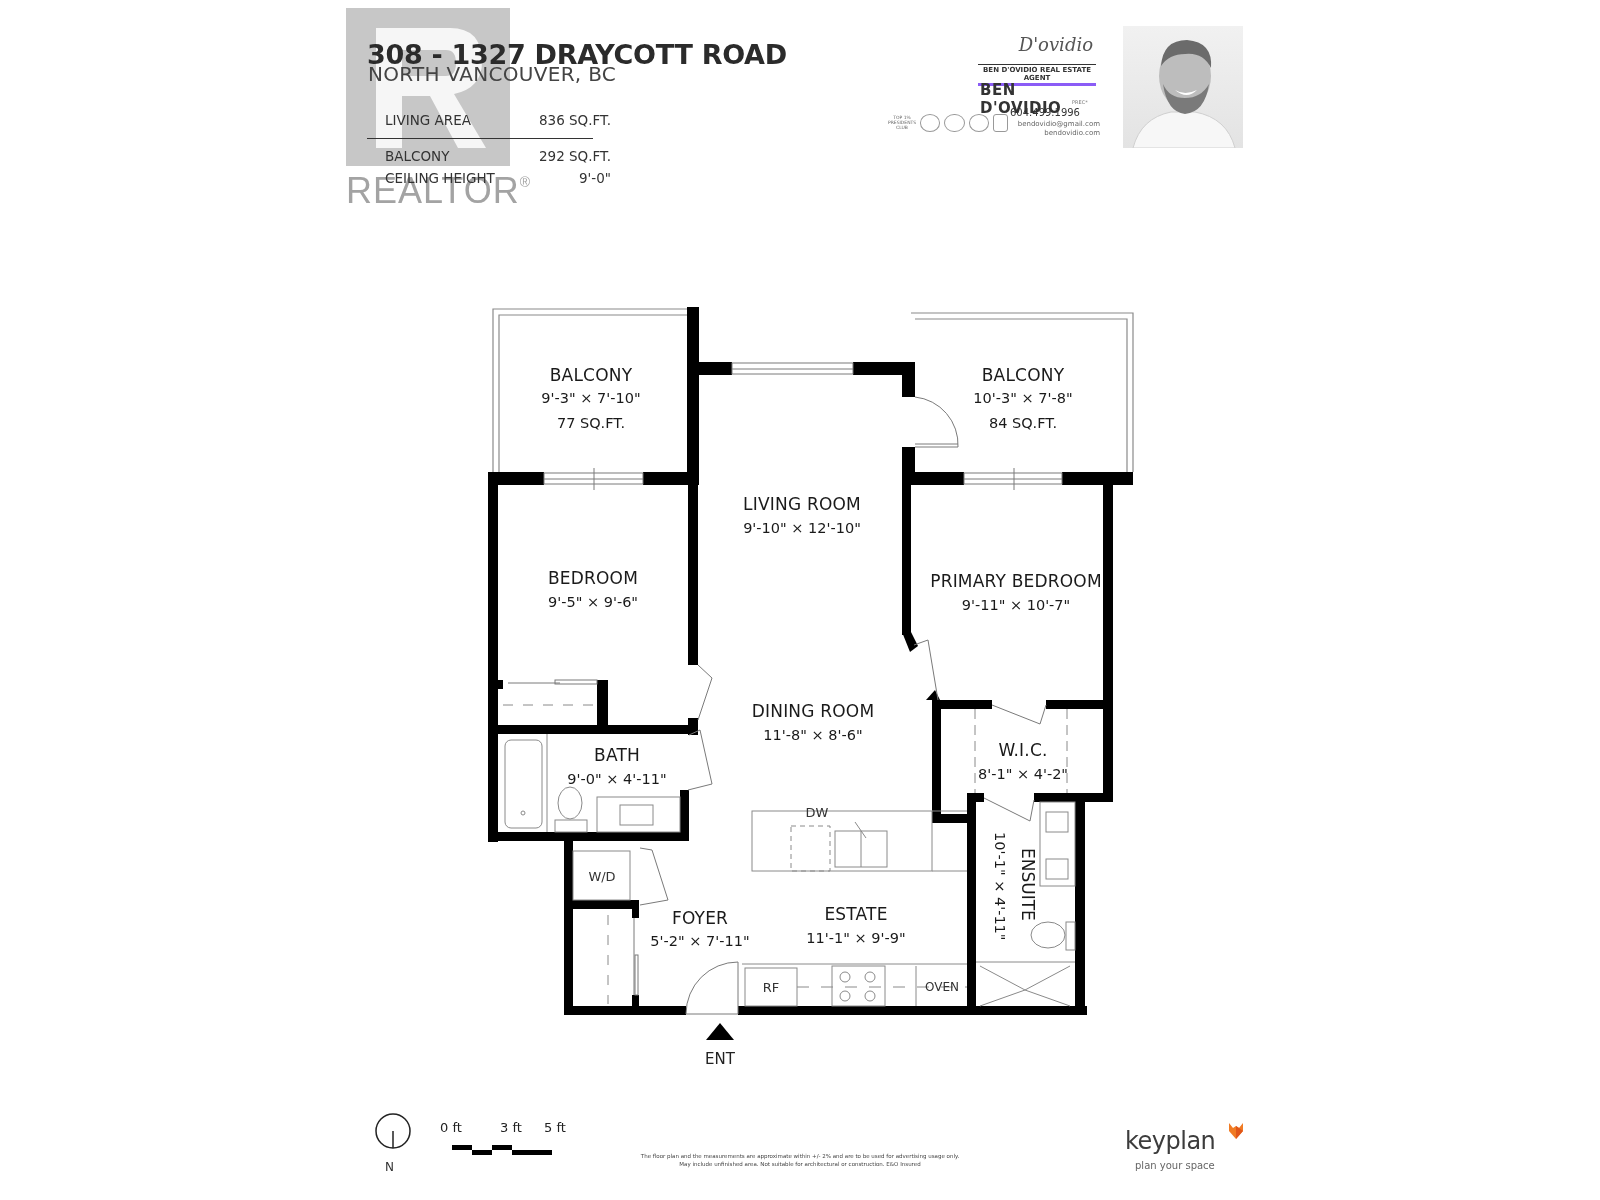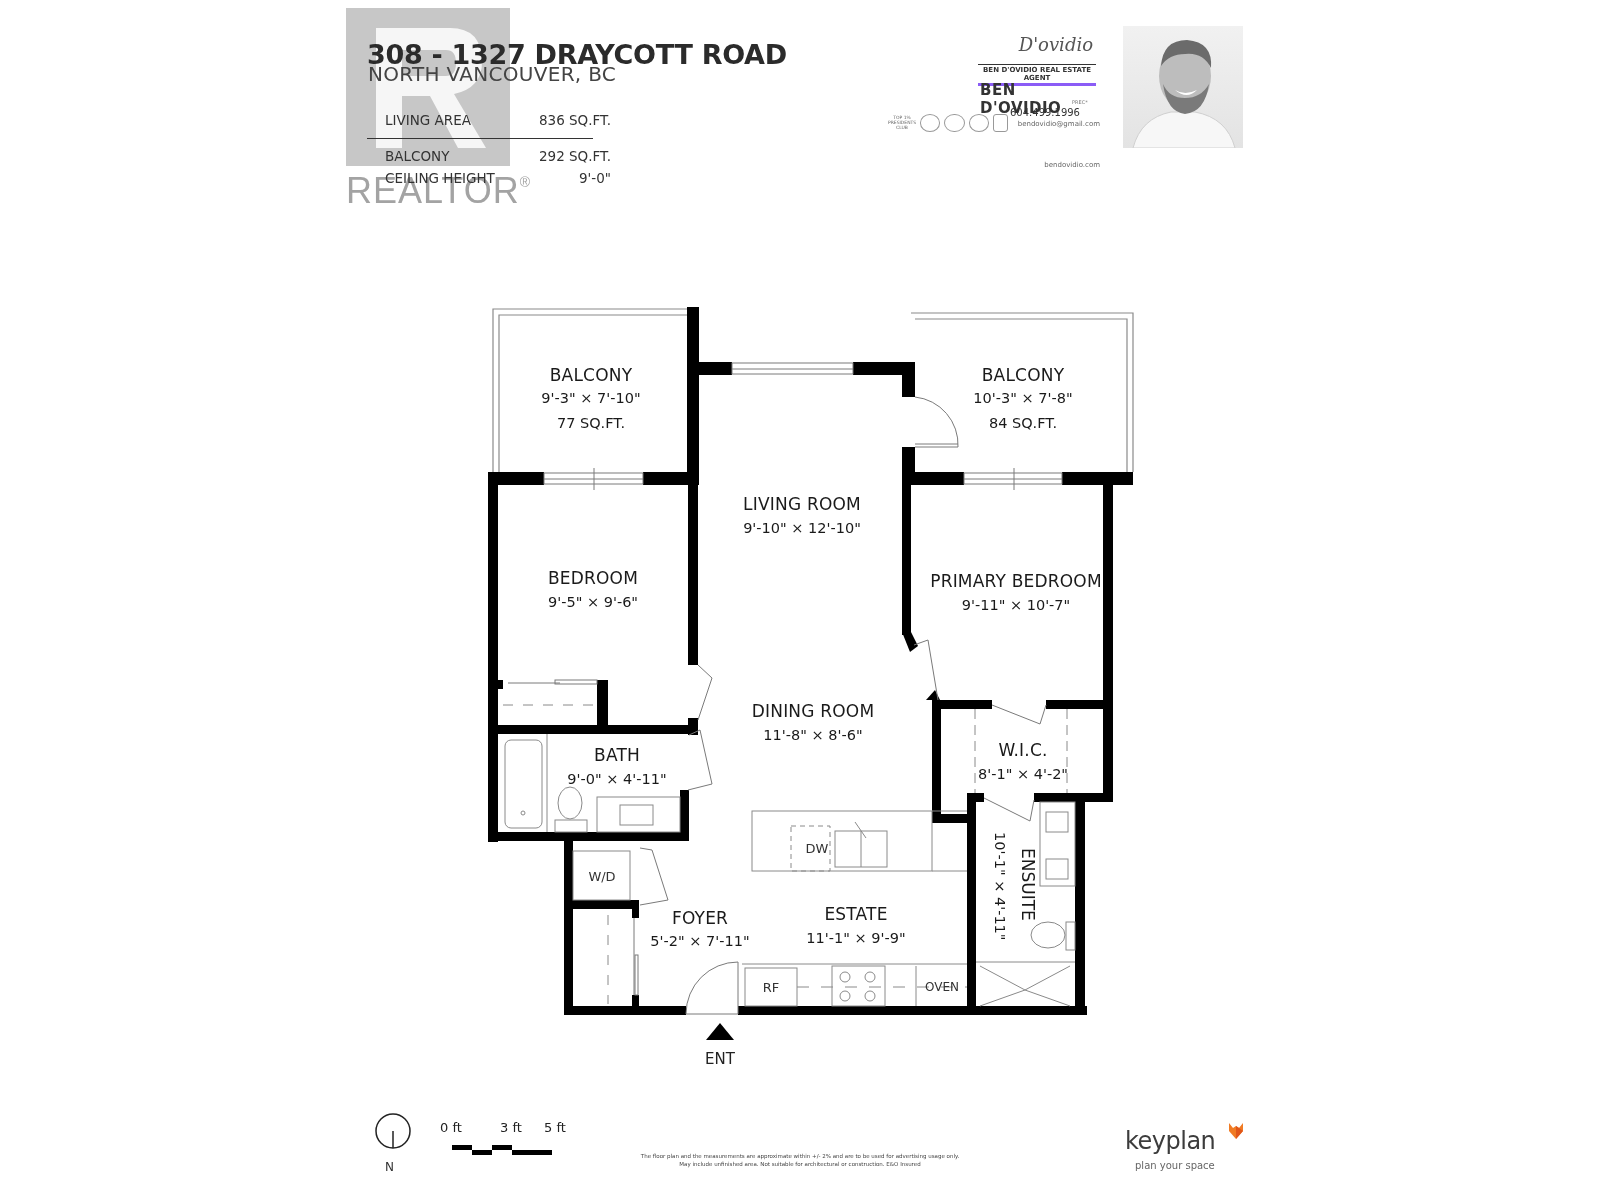--- a/index.html
+++ b/index.html
@@ -15,21 +15,21 @@
   .spec{left:367px;width:226px;font-size:13.5px;color:#333;display:flex;justify-content:space-between;margin-left:18px;}
   .spec .v{text-align:right;}
   .spec-rule{left:367px;top:138px;width:226px;height:1px;background:#333;}
   
   .agent-logo{left:975px;top:34px;width:118px;font-family:"DejaVu Serif",serif;font-style:italic;font-size:18px;color:#555;text-align:right;}
   .agent-tag{left:978px;top:64px;width:118px;font-size:7px;font-weight:bold;text-align:center;color:#333;border-top:1px solid #333;border-bottom:3px solid #8b5cf6;padding:1px 0;}
   .agent-name{left:980px;top:81px;width:120px;font-size:15px;font-weight:bold;color:#333;letter-spacing:0.5px;}
   .agent-cred{left:1072px;top:99px;font-size:5px;color:#777;}
   .agent-phone{left:1010px;top:107px;width:90px;text-align:left;font-size:10px;color:#333;}
   .agent-email{left:1010px;top:120px;width:90px;text-align:right;font-size:7px;color:#666;}
-  .agent-web{left:1010px;top:129px;width:90px;text-align:right;font-size:7px;color:#666;margin-top:32px;}
+  .agent-web{left:1010px;top:129px;width:90px;text-align:right;font-size:7px;color:#666;}
   .awards{left:888px;top:110px;width:120px;height:26px;display:flex;gap:4px;align-items:center;}
   .award{width:20px;height:16px;border:1px solid #999;border-radius:50%;font-size:4px;color:#666;text-align:center;line-height:16px;}
   .award.text{border:none;width:28px;font-size:4.5px;line-height:5px;}
   .photo{left:1123px;top:26px;width:120px;height:122px;background:linear-gradient(180deg,#f1f1f1 0%,#e3e3e3 100%);overflow:hidden;}
   
   .plan{left:0;top:0;}
   .room-label{position:absolute;text-align:center;font-size:17px;color:#1a1a1a;letter-spacing:0.2px;white-space:nowrap;transform:translateX(-50%);}
   .room-dim{position:absolute;text-align:center;font-size:14.5px;color:#1a1a1a;white-space:nowrap;transform:translateX(-50%);}
   .room-area{position:absolute;text-align:left;font-size:14.5px;color:#1a1a1a;white-space:nowrap;transform:translateX(-50%);}
   .fixture-label{position:absolute;font-size:13px;color:#333;transform:translate(-50%,-50%);white-space:nowrap;}
@@ -288,21 +288,21 @@
 
 <div class="ensuite-label" style="left:1038px;top:848px;">ENSUITE</div>
 <div class="ensuite-dim" style="left:1008px;top:832px;">10'-1"  ×  4'-11"</div>
 
 <div class="room-label" style="left:700px;top:908px;">FOYER</div>
 <div class="room-dim" style="left:700px;top:933px;">5'-2" × 7'-11"</div>
 
 <div class="room-label" style="left:856px;top:904px;">ESTATE</div>
 <div class="room-dim" style="left:856px;top:930px;">11'-1"  ×  9'-9"</div>
 
-<div class="fixture-label" style="left:811px;top:848px;padding-left:12px;">DW</div>
+<div class="fixture-label" style="left:811px;top:812px;padding-left:12px;">DW</div>
 <div class="fixture-label" style="left:602px;top:876px;">W/D</div>
 <div class="fixture-label" style="left:771px;top:987px;">RF</div>
 <div class="fixture-label" style="left:942px;top:987px;font-size:12px;">OVEN</div>
 
 <div class="abs ent-label">ENT</div>
 
 <svg class="abs north" width="36" height="40" viewBox="0 0 36 40">
   <circle cx="18" cy="19" r="17" fill="none" stroke="#222" stroke-width="1.5"></circle>
   <line x1="18" y1="19" x2="18" y2="36" stroke="#222" stroke-width="1.5"></line>
 </svg>

